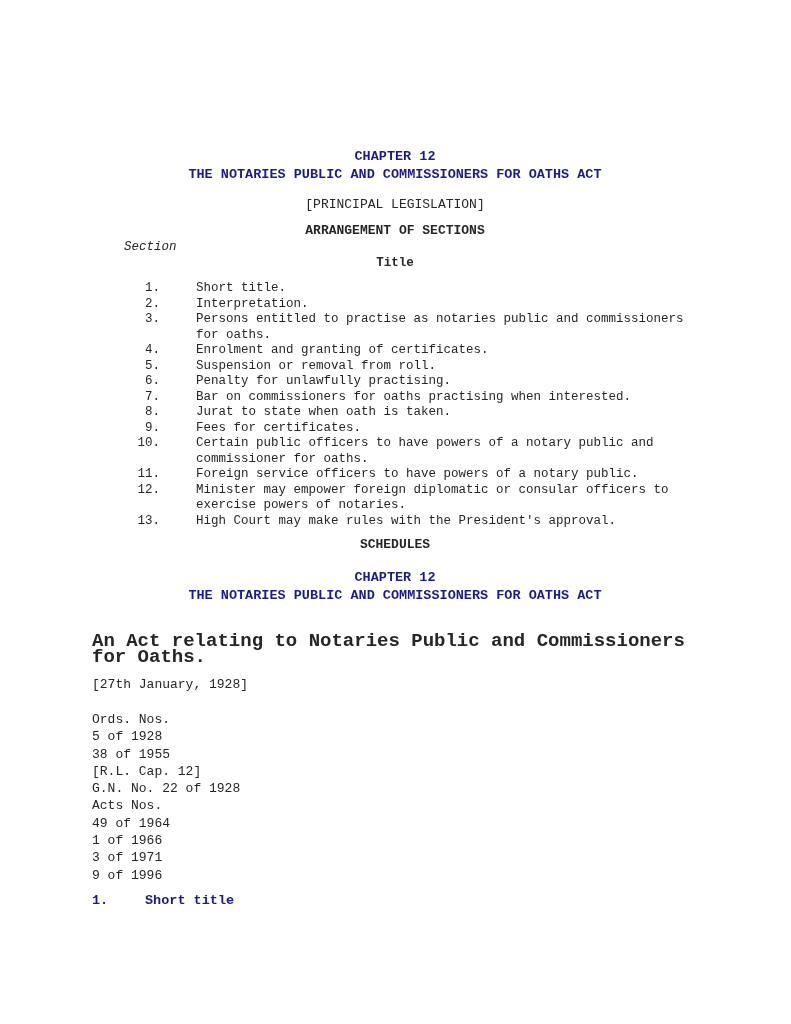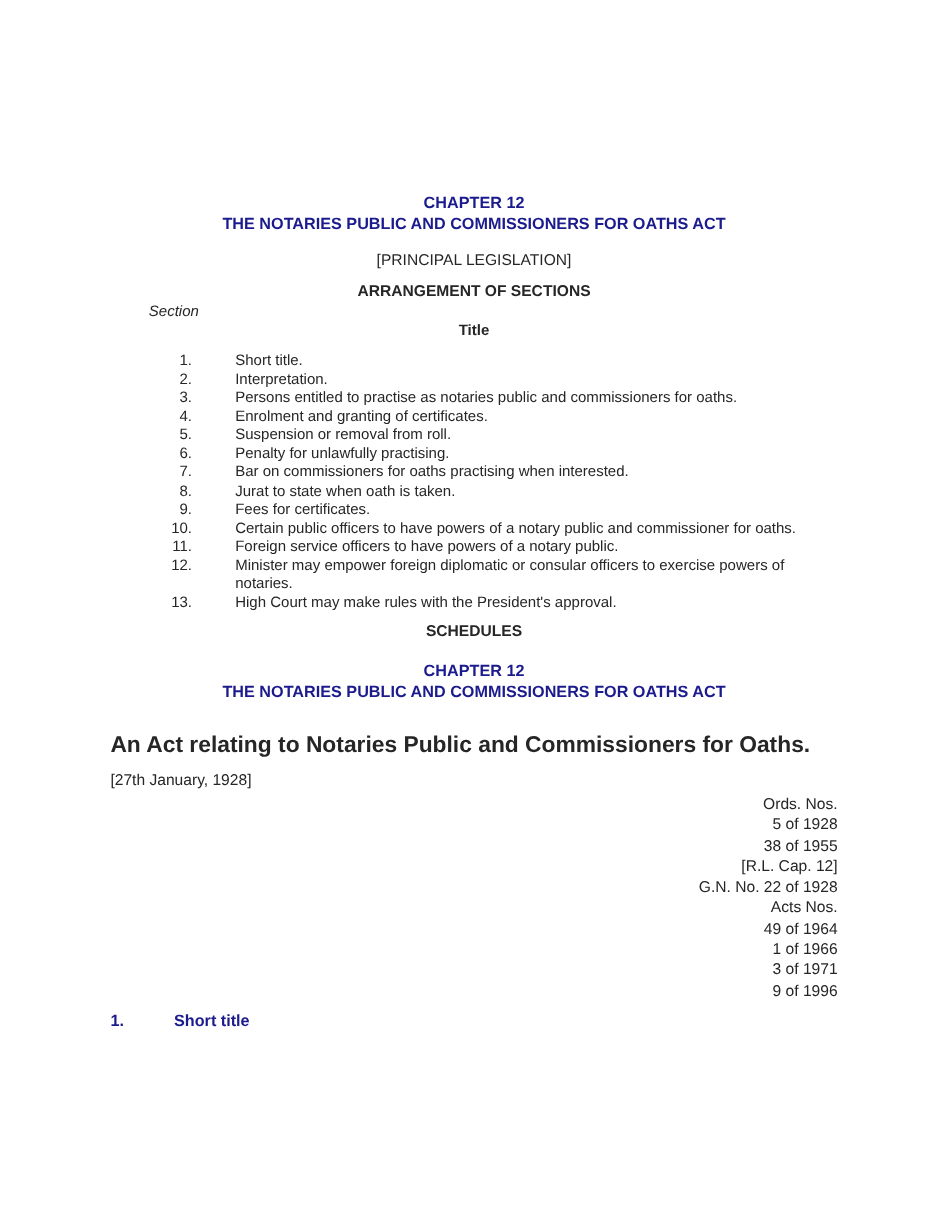--- a/index.html
+++ b/index.html
@@ -13,22 +13,23 @@
     height: 1024px;
     background: #ffffff;
     overflow: hidden;
     font-family: "Liberation Sans", sans-serif;
     color: #262626;
     font-size: 12.5px;
   }
   .content {
     position: absolute;
     left: 92px;
-    top: 160px;
+    top: 148px;
     width: 606px;
+    font-family: Liberation Mono, monospace;
   }
   .center { text-align: center; }
   .bold { font-weight: bold; }
   .italic { font-style: italic; }
 
   .heading {
     text-align: center;
     font-weight: bold;
     font-size: 13.5px;
     line-height: 18px;
@@ -82,23 +83,22 @@
     font-weight: bold;
     line-height: 16px;
   }
   .date-line {
     margin-top: 12px;
     text-align: left;
     font-size: 13px;
     line-height: 16px;
   }
   .refs {
-    margin-top: 3px;
-    font-size: 13px;
-    text-align: right;
+    margin-top: 18px;
+    font-size: 13px;
   }
   .ref-line {
     line-height: 17.3px;
   }
   .sec1 {
     margin-top: 9px;
     display: flex;
     font-size: 13.5px;
     font-weight: bold;
     color: #1b1b8e;

